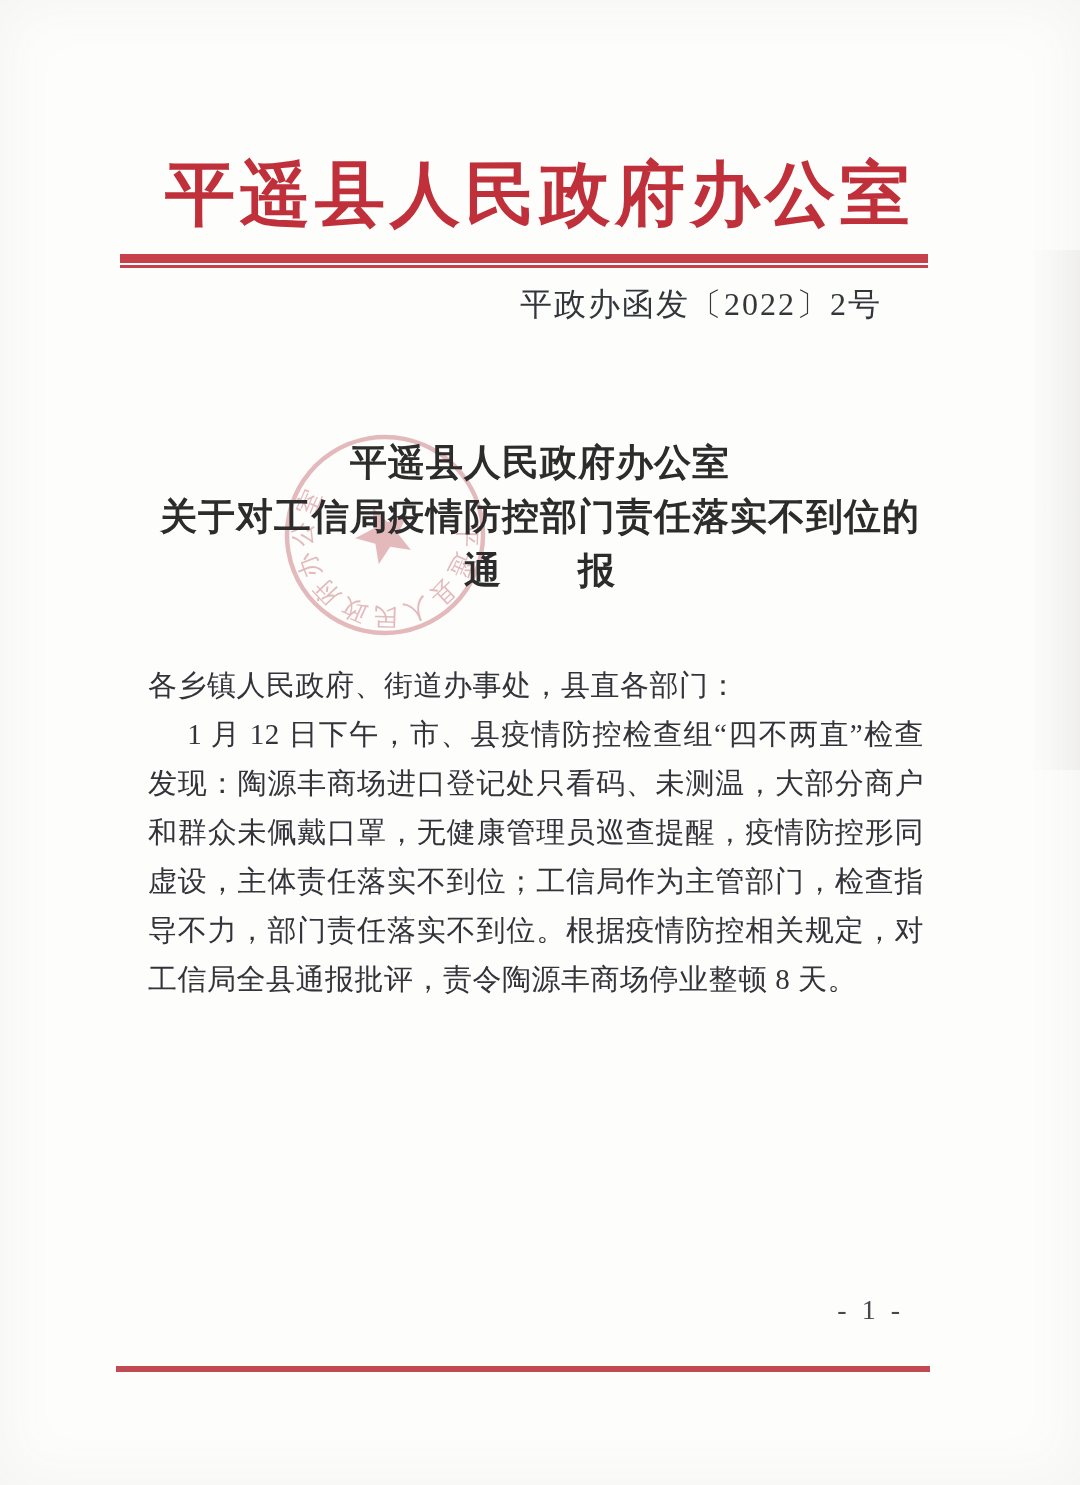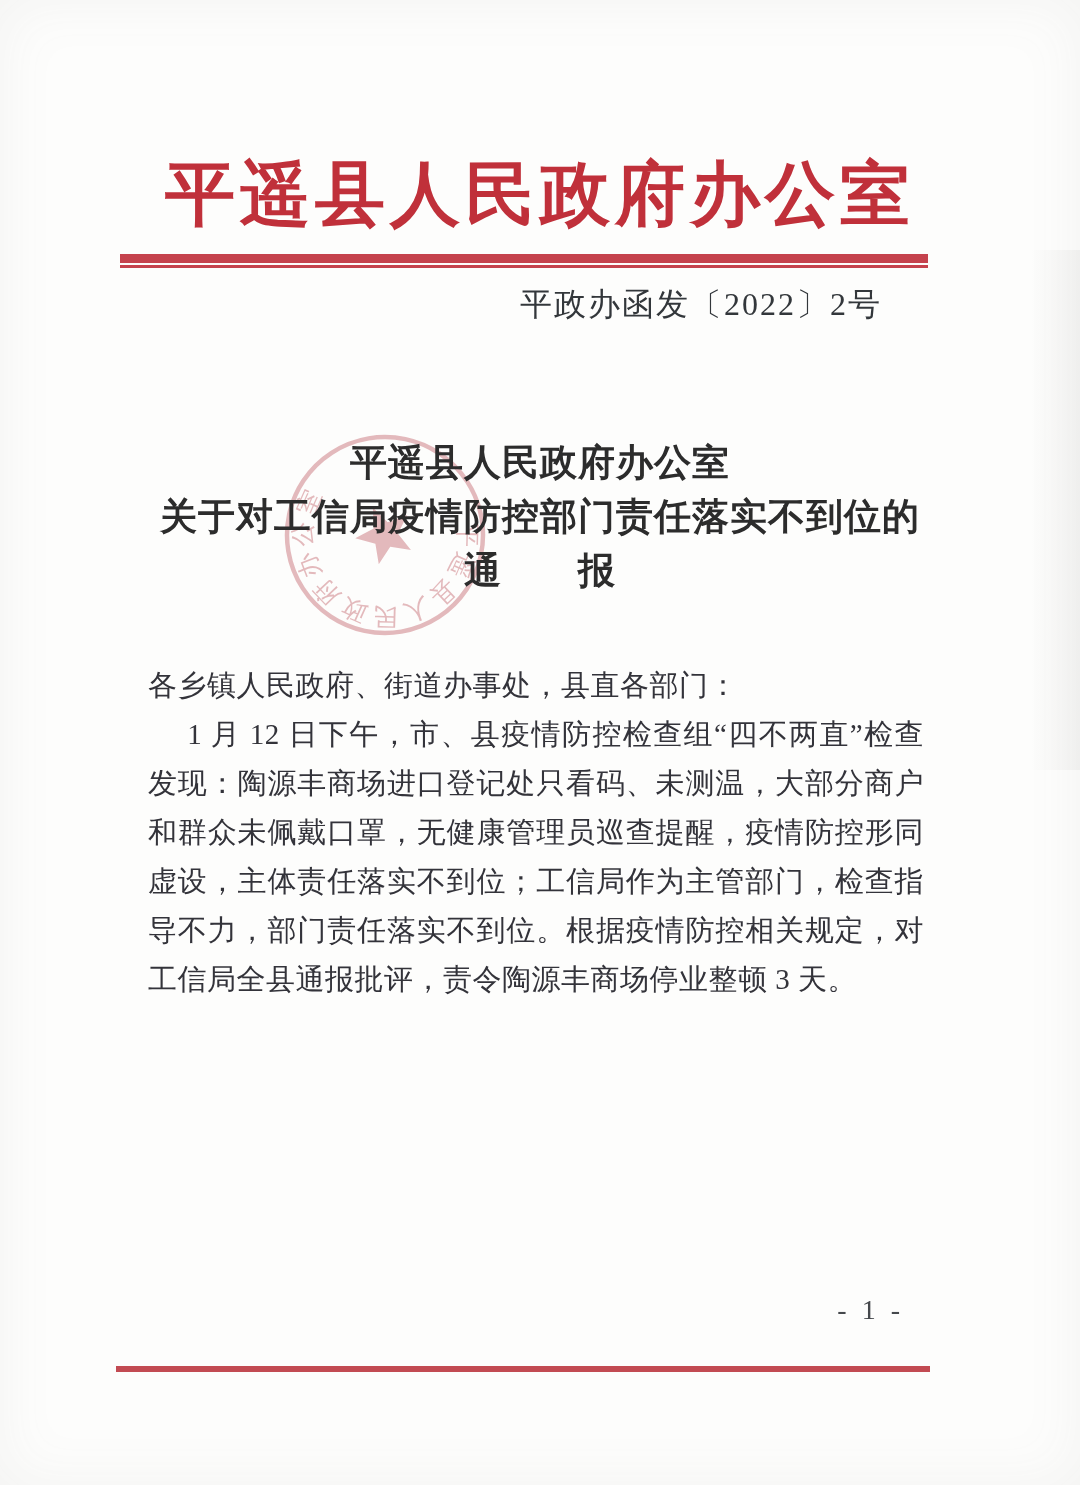--- a/index.html
+++ b/index.html
@@ -97,20 +97,20 @@
   </div>
 
   <div class="title-block">
     <div>平遥县人民政府办公室</div>
     <div>关于对工信局疫情防控部门责任落实不到位的</div>
     <div>通　　报</div>
   </div>
 
   <div class="body-text">
     <div class="salutation">各乡镇人民政府、街道办事处，县直各部门：</div>
-    <p>1 月 12 日下午，市、县疫情防控检查组“四不两直”检查发现：陶源丰商场进口登记处只看码、未测温，大部分商户和群众未佩戴口罩，无健康管理员巡查提醒，疫情防控形同虚设，主体责任落实不到位；工信局作为主管部门，检查指导不力，部门责任落实不到位。根据疫情防控相关规定，对工信局全县通报批评，责令陶源丰商场停业整顿 3 天。</p>
+    <p>1 月 12 日下午，市、县疫情防控检查组“四不两直”检查发现：陶源丰商场进口登记处只看码、未测温，大部分商户和群众未佩戴口罩，无健康管理员巡查提醒，疫情防控形同虚设，主体责任落实不到位；工信局作为主管部门，检查指导不力，部门责任落实不到位。根据疫情防控相关规定，对工信局全县通报批评，责令陶源丰商场停业整顿 8 天。</p>
   </div>
 
   <div class="page-number">- 1 -</div>
 
   <div class="footer-rule"></div>
 
 </div>
 
 </body></html>

